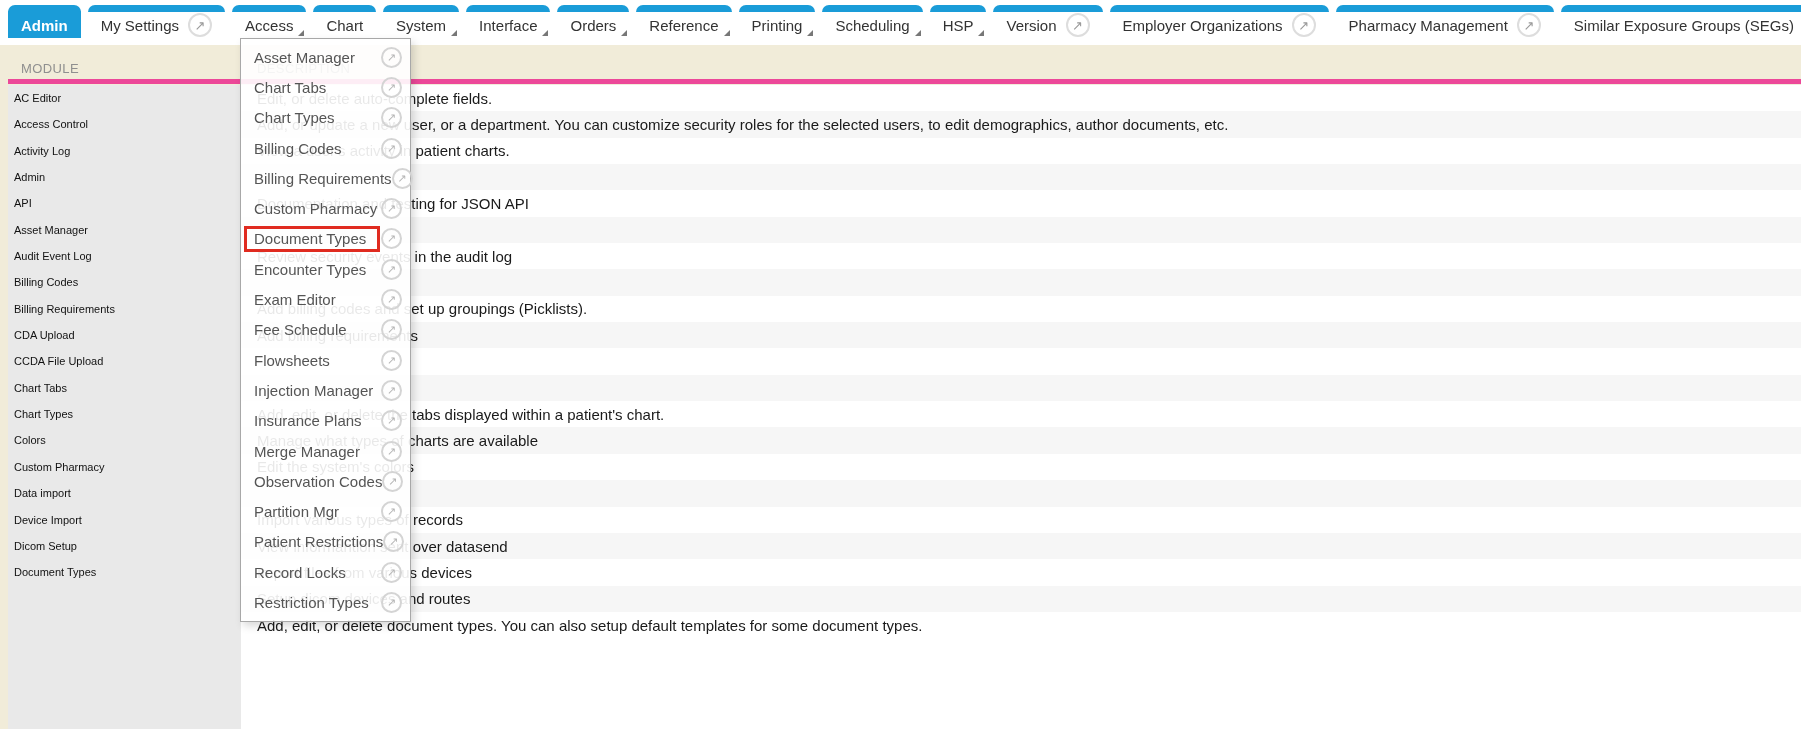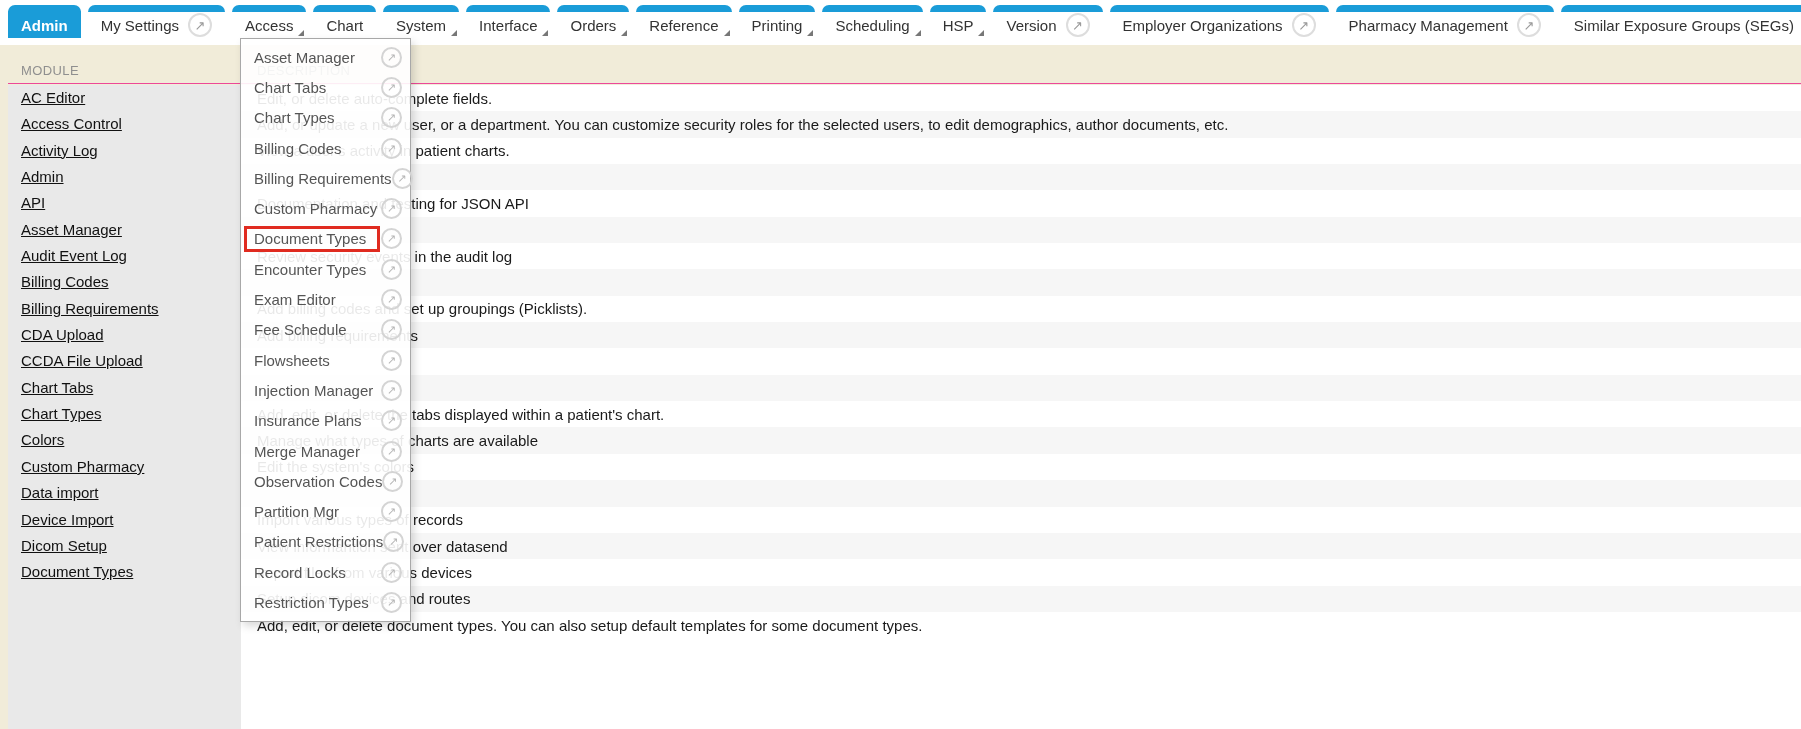--- a/index.html
+++ b/index.html
@@ -27,33 +27,33 @@
     border-left:6px solid transparent;border-bottom:6px solid #777;
   }
   .ext-icon{
     display:flex;align-items:center;justify-content:center;
     width:20px;height:20px;margin-left:9px;border:2px solid #ddd;border-radius:50%;
     color:#999;font-size:13px;line-height:1;flex:0 0 auto;
   }
   
   .panel-header{
     position:absolute;top:58px;height:26px;background:#f1ecd9;
-    border-bottom:1px solid #ec4899;color:#8f8f8f;font-size:13px;letter-spacing:.4px;
+    border-bottom:5px solid #ec4899;color:#8f8f8f;font-size:13px;letter-spacing:.4px;
     display:flex;align-items:center;box-sizing:border-box;
   }
   #module-header{left:8px;width:233px;padding-left:13px;}
   #desc-header{left:241px;right:0;padding-left:16px;}
   
   .sidebar{
     position:absolute;left:8px;top:85px;width:233px;bottom:0;background:#e9e9e9;
     box-sizing:border-box;
   }
   .side-link{
-    display:block;height:26.35px;line-height:26.35px;padding-left:13px;
-    font-size:15px;color:#111;text-decoration:underline;white-space:nowrap;cursor:pointer;
+    display:block;height:26.35px;line-height:26.35px;padding-left:6px;
+    font-size:11px;color:#111;white-space:nowrap;cursor:pointer;
   }
   
   .main-bg{position:absolute;left:241px;top:85px;right:0;bottom:0;background:#fff;}
   .rows{position:absolute;left:241px;top:85px;right:0;}
   .row{height:26.35px;display:flex;align-items:center;background:#fff;overflow:hidden;}
   .row.alt{background:#f6f6f6;}
   .row-text{padding-left:16px;font-size:15px;color:#1a1a1a;white-space:nowrap;}
   
   .menu{
     position:absolute;left:240px;top:38px;width:171px;z-index:50;

